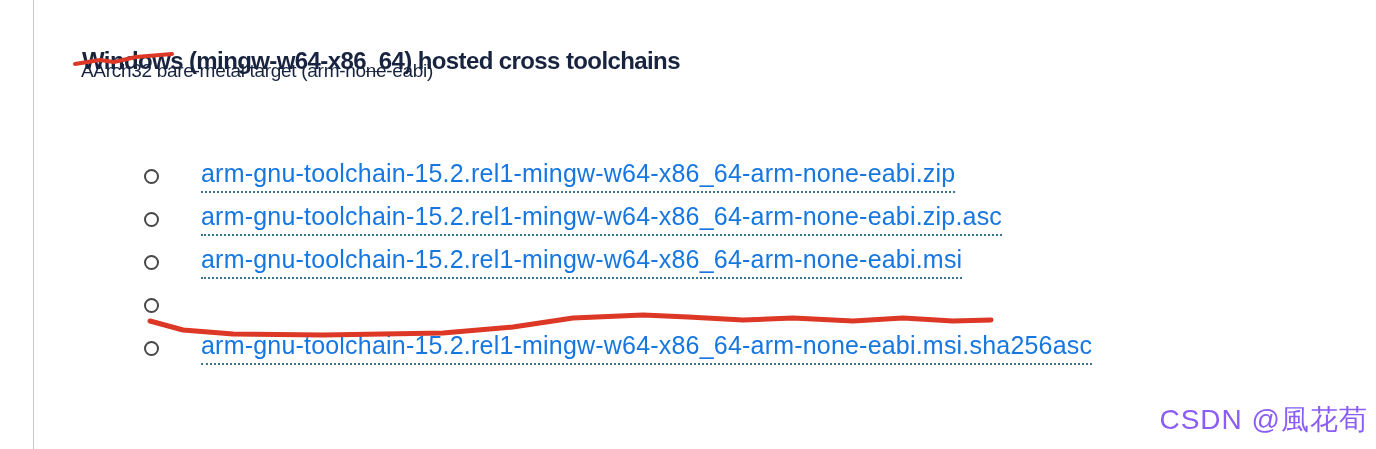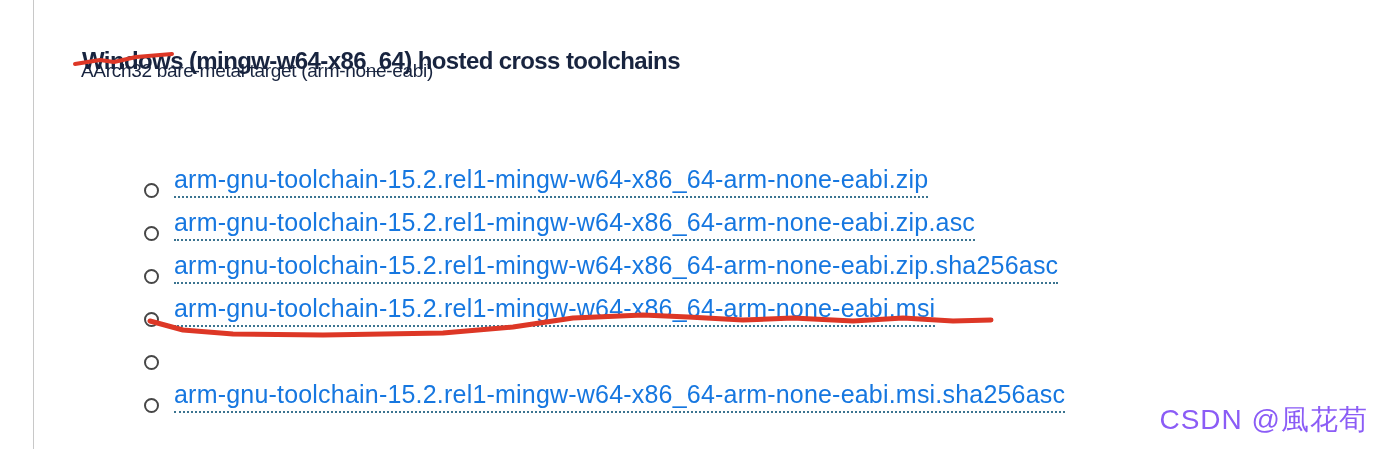--- a/index.html
+++ b/index.html
@@ -57,21 +57,22 @@
     position: absolute;
     left: 144px;
     top: 155px;
     margin: 0;
     padding: 0;
     list-style: none;
   }
   .download-list li {
     height: 43px;
     display: flex;
-    align-items: flex-end;
+    align-items: center;
+    gap: 27px;
   }
   .bullet {
     display: inline-block;
     width: 11px;
     height: 11px;
     border: 2px solid #474747;
     border-radius: 50%;
     background: #ffffff;
     margin-right: 15px;
     flex: 0 0 auto;
@@ -125,24 +126,20 @@
     <li>
       <span class="bullet"></span>
       <a class="dl-link">arm-gnu-toolchain-15.2.rel1-mingw-w64-x86_64-arm-none-eabi.zip</a>
     </li>
     <li>
       <span class="bullet"></span>
       <a class="dl-link">arm-gnu-toolchain-15.2.rel1-mingw-w64-x86_64-arm-none-eabi.zip.asc</a>
     </li>
     <li>
       <span class="bullet"></span>
-      <a class="dl-link">arm-gnu-toolchain-15.2.rel1-mingw-w64-x86_64-arm-none-eabi.zip.sha256asc</a>
-    </li>
-    <li>
-      <span class="bullet"></span>
       <a class="dl-link">arm-gnu-toolchain-15.2.rel1-mingw-w64-x86_64-arm-none-eabi.msi</a>
     </li>
     <li>
       <span class="bullet"></span>
     </li>
     <li>
       <span class="bullet"></span>
       <a class="dl-link">arm-gnu-toolchain-15.2.rel1-mingw-w64-x86_64-arm-none-eabi.msi.sha256asc</a>
     </li>
   </ul>

